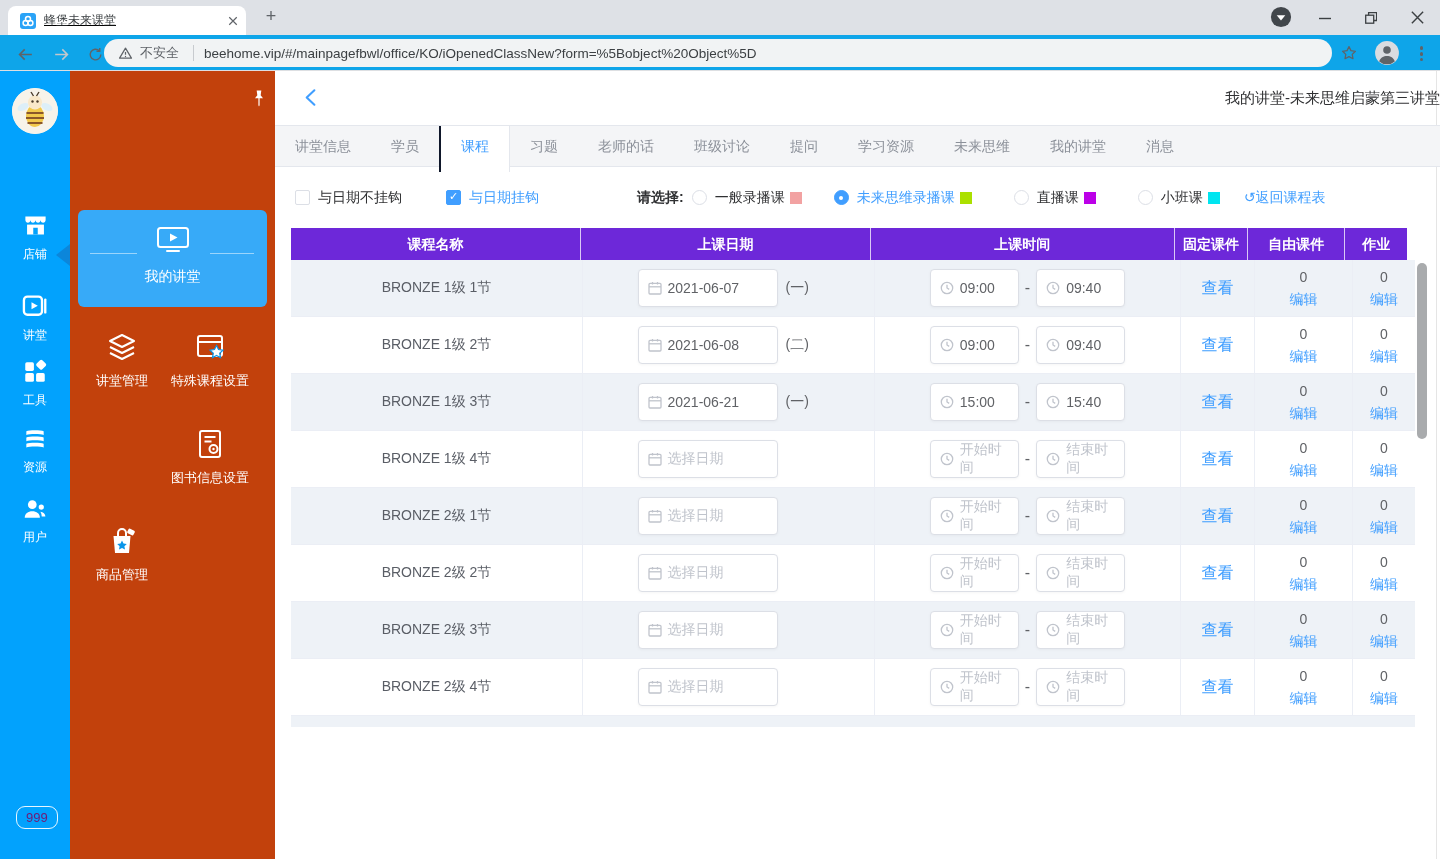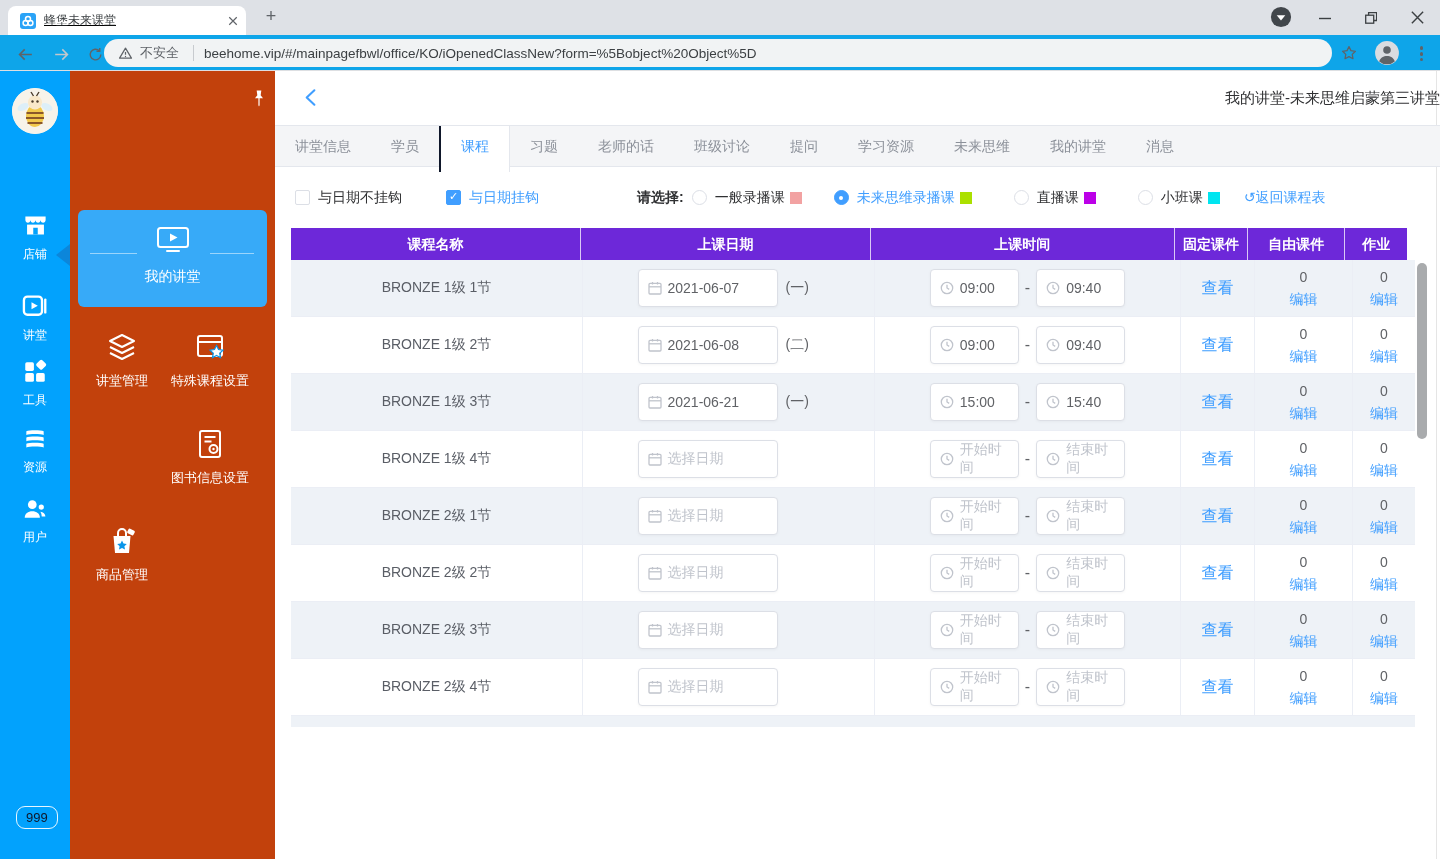--- a/index.html
+++ b/index.html
@@ -23,21 +23,21 @@
   .dots { display:inline-block; }
   .dots i { display:block; width:3.4px; height:3.4px; border-radius:50%; background:#5F6368; margin:2.4px auto; }
 
   
   .app { position:absolute; top:71px; left:0; width:1440px; height:788px; background:#fff; }
 
   .sidebar { position:absolute; left:0; top:0; width:70px; height:788px; background:#02A2FD; }
   .avatar { position:absolute; left:12px; top:17px; width:46px; height:46px; border-radius:50%; overflow:hidden; background:#F7F3EA; }
   .nav-item { position:absolute; left:0; width:70px; text-align:center; color:#fff; }
   .nav-label { font-size:12px; margin-top:3px; }
-  .badge999 { position:absolute; left:16px; bottom:30px; padding:3px 9px; border:1px solid rgba(255,255,255,.9); border-radius:9px; color:#0f172a; font-size:13px; }
+  .badge999 { position:absolute; left:16px; bottom:30px; padding:3px 9px; border:1px solid rgba(255,255,255,.9); border-radius:9px; color:#701a75; font-size:13px; }
 
   .panel { position:absolute; left:70px; top:0; width:213px; height:788px; background:#c2410c; }
   .notch { position:absolute; left:-14px; top:173px; width:0; height:0; border-top:11px solid transparent; border-bottom:11px solid transparent; border-right:14px solid #0C86DA; }
   .pin { position:absolute; right:16px; top:18px; }
   .mycard { position:absolute; left:8px; top:139px; width:189px; height:97px; background:#37AAF8; border-radius:6px; color:#fff; }
   .mycard .cicon { position:absolute; left:0; right:0; top:16px; text-align:center; }
   .deco { position:absolute; top:43px; height:1px; background:rgba(255,255,255,.5); }
   .deco.l { left:12px; width:47px; } .deco.r { right:13px; width:44px; }
   .mycard .clabel { position:absolute; left:0; right:0; top:58px; text-align:center; font-size:14px; }
   .pitem { position:absolute; width:100px; text-align:center; color:#fff; }

